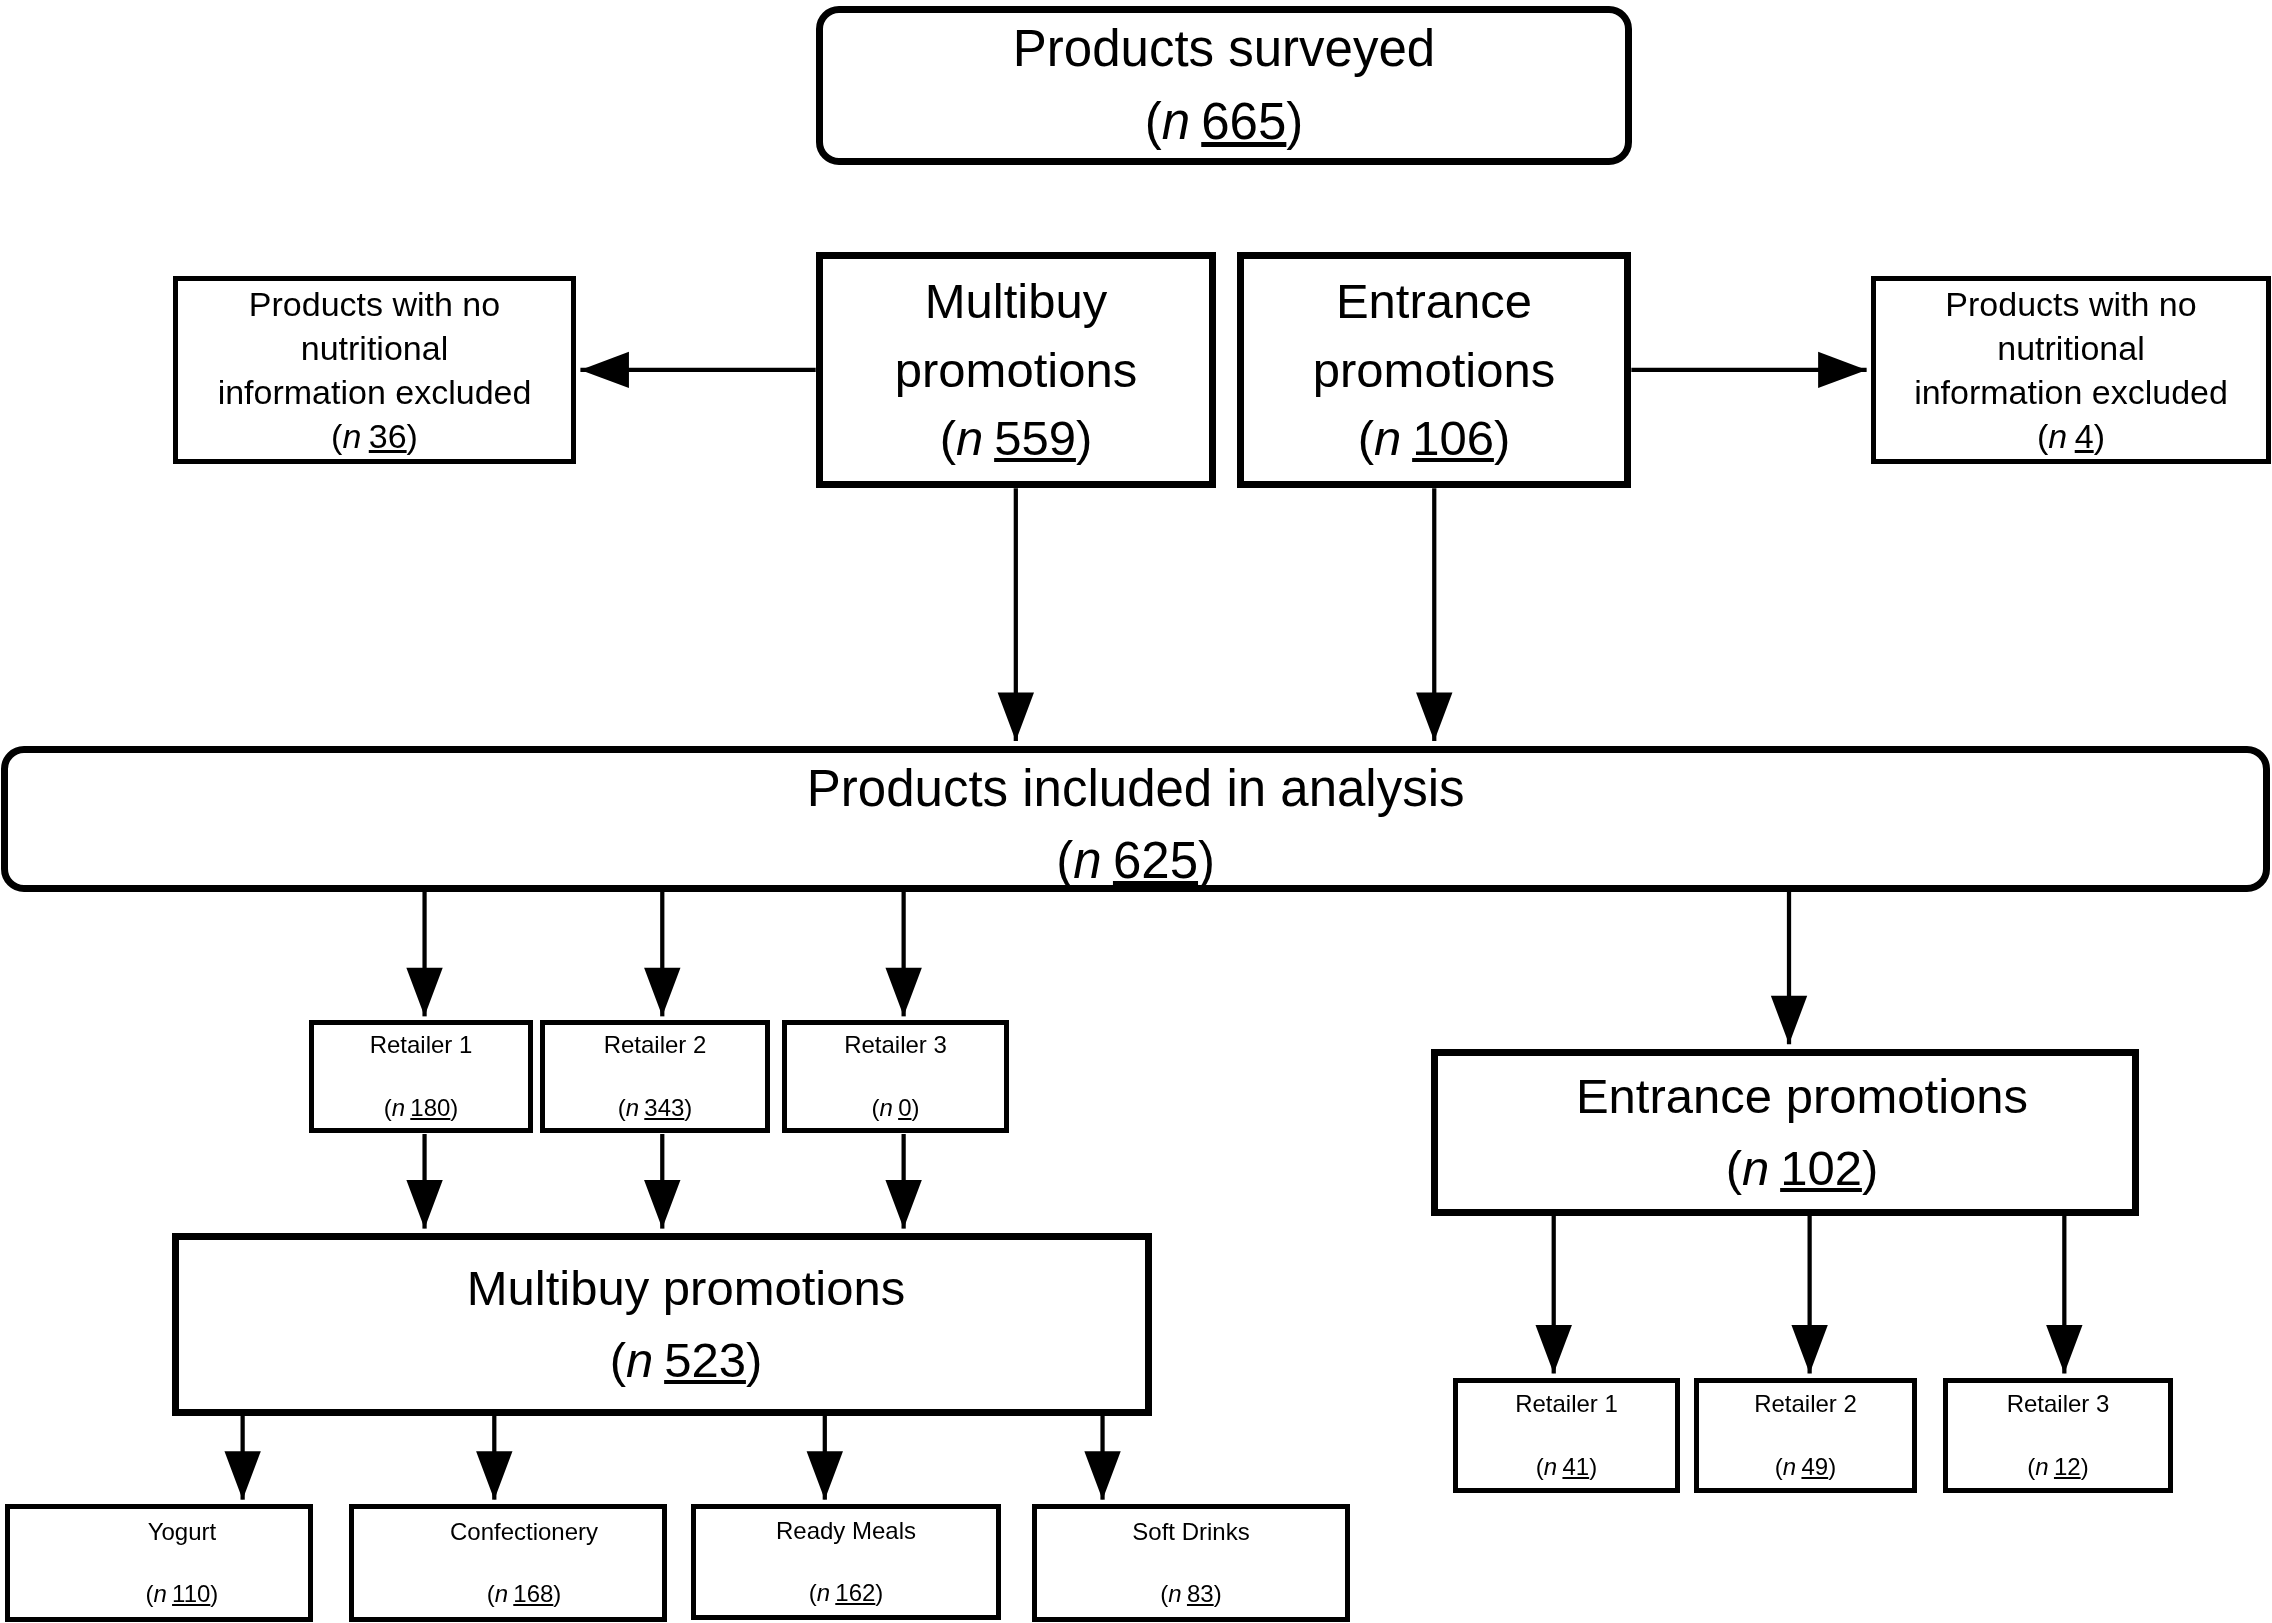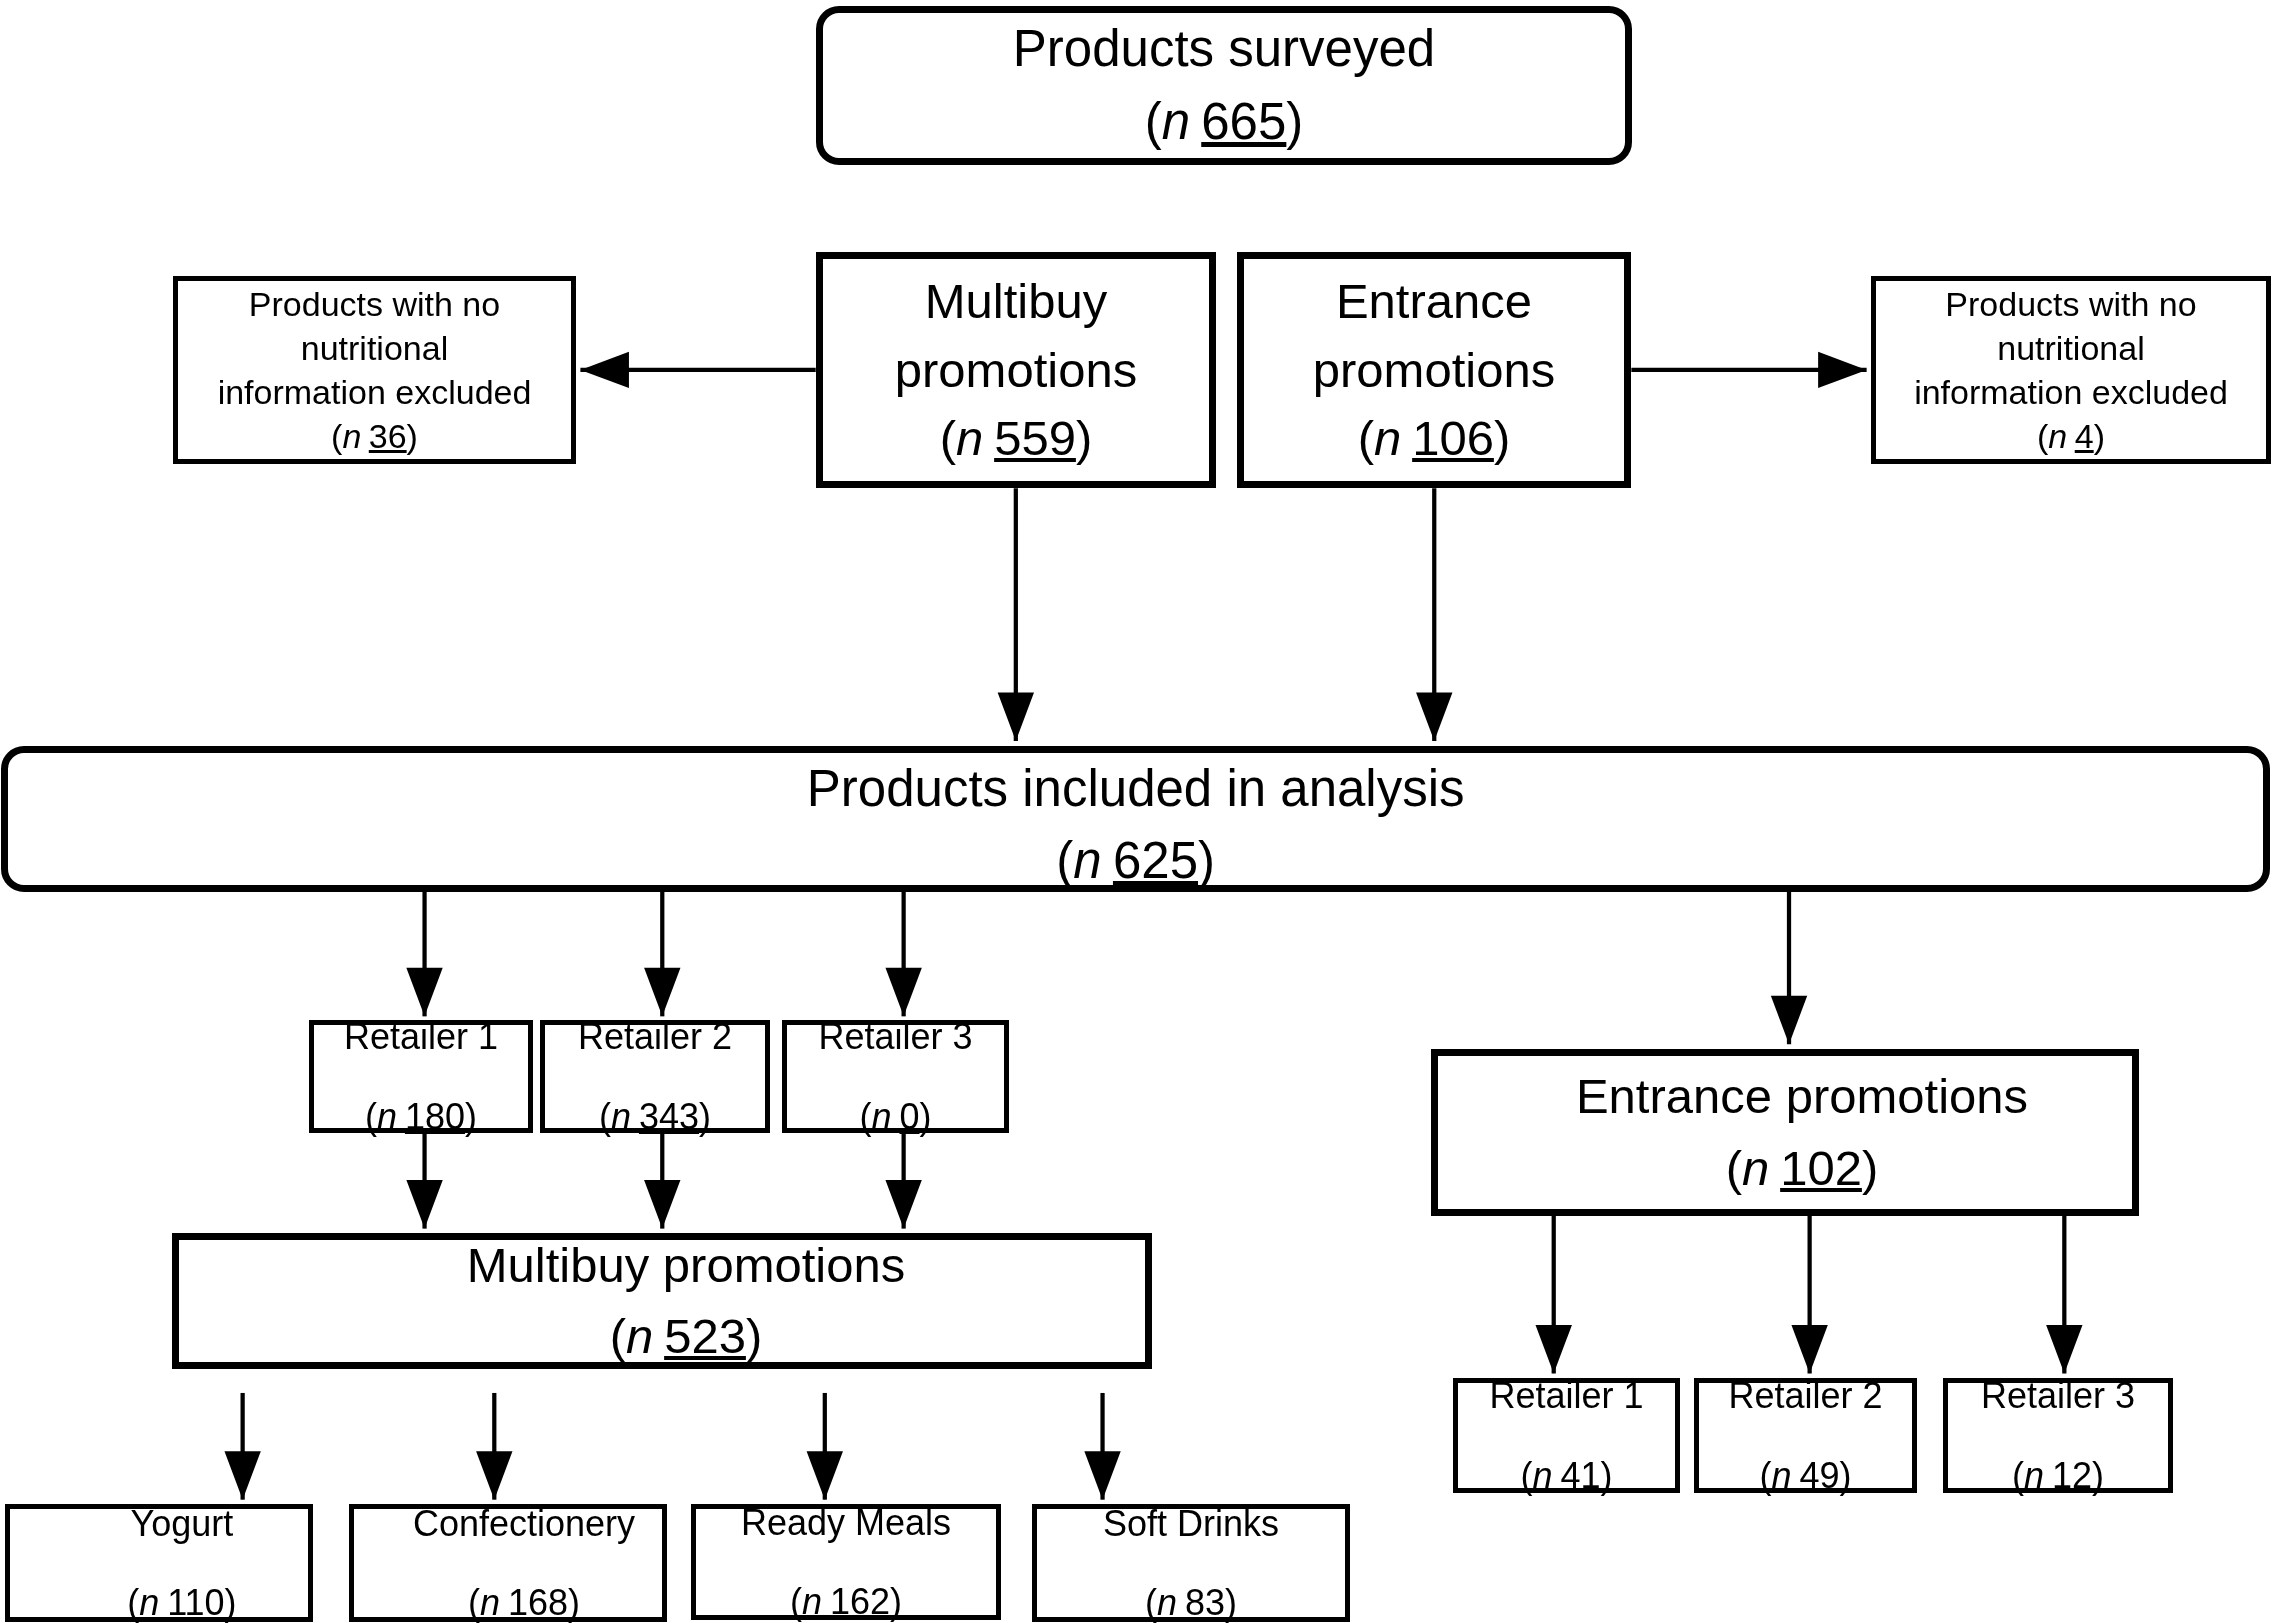--- a/index.html
+++ b/index.html
@@ -21,21 +21,21 @@
     display: flex;
     flex-direction: column;
     justify-content: center;
     align-items: center;
     text-align: center;
   }
   .bw12 { border-width: 7.3px; }
   .f-big  { font-size: 51px; line-height: 1.42; border-radius: 23px; }
   .f-promo{ font-size: 49px; line-height: 1.40; }
   .f-mid  { font-size: 49px; line-height: 1.45; }
-  .f-small{ font-size: 36px; line-height: 1.42; gap: 28px; }
+  .f-small{ font-size: 24px; line-height: 1.42; gap: 28px; }
   .f-excl { font-size: 34px; line-height: 1.30; }
   .ital { font-style: italic; }
   .cnt { margin-left: 0.22em; text-decoration: underline; }
   .nline { white-space: nowrap; }
 </style>
 </head>
 <body>
 
 <div id="canvas">
 
@@ -109,21 +109,21 @@
   </div>
   <div class="box f-small" style="left:540px;top:1020px;width:230px;height:113px;">
     <div>Retailer 2</div>
     <div class="nline"><span>(</span><span class="ital">n</span><span class="cnt">343</span><span>)</span></div>
   </div>
   <div class="box f-small" style="left:782px;top:1020px;width:227px;height:113px;">
     <div>Retailer 3</div>
     <div class="nline"><span>(</span><span class="ital">n</span><span class="cnt">0</span><span>)</span></div>
   </div>
 
-  <div class="box bw12 f-mid" style="left:172px;top:1233px;width:980px;height:136px;padding-left:48px;">
+  <div class="box bw12 f-mid" style="left:172px;top:1233px;width:980px;height:183px;padding-left:48px;">
     <div>Multibuy promotions</div>
     <div class="nline"><span>(</span><span class="ital">n</span><span class="cnt">523</span><span>)</span></div>
   </div>
 
   <div class="box f-small" style="left:4.9px;top:1504px;width:308px;height:118px;padding-left:46px;">
     <div>Yogurt</div>
     <div class="nline"><span>(</span><span class="ital">n</span><span class="cnt">110</span><span>)</span></div>
   </div>
   <div class="box f-small" style="left:349px;top:1504px;width:318px;height:118px;padding-left:32px;">
     <div>Confectionery</div>

